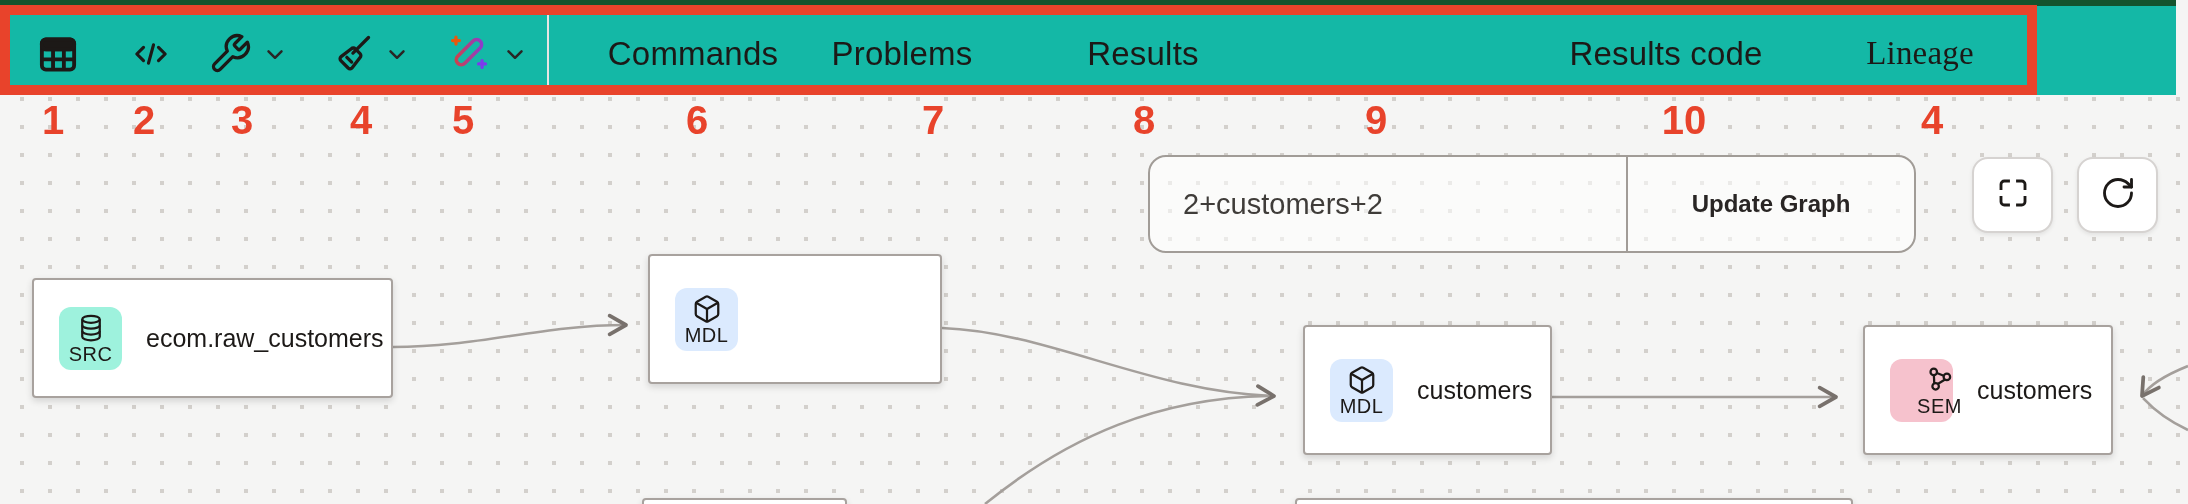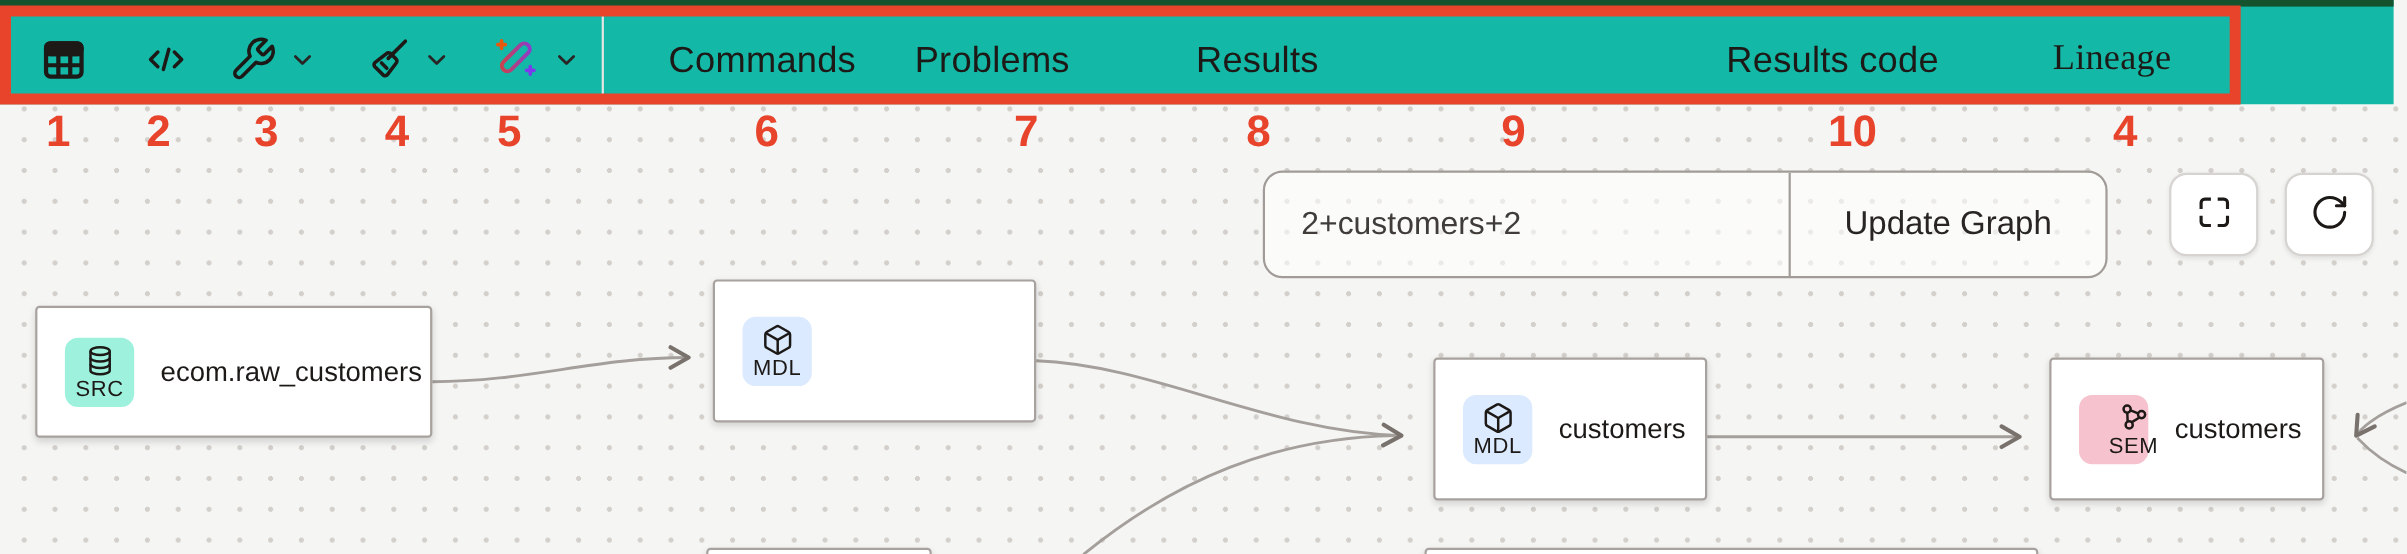--- a/index.html
+++ b/index.html
@@ -28,21 +28,21 @@
           box-shadow:0 3px 7px rgba(0,0,0,0.14); display:flex; align-items:center; padding-left:25px; gap:24px; }
   .node-badge { width:63px; height:63px; border-radius:12px; display:flex; flex-direction:column; align-items:center; justify-content:center; gap:1px; flex:0 0 auto; }
   .node-badge svg { display:block; }
   .node-badge .badge-text { font-size:20px; font-weight:500; color:#1c1917; letter-spacing:0.5px; line-height:1; }
   .node-label { font-size:25px; font-weight:500; color:#1c1917; white-space:nowrap; }
   .node.partial { padding:0; }
 
   
   .filter-group { position:absolute; left:1100px; top:60px; width:768px; height:98px; border:2px solid #a19c97; border-radius:18px; background:rgba(255,255,255,0.55); display:flex; overflow:hidden;margin-left:48px; }
   .filter-input { flex:1 1 auto; display:flex; align-items:center; padding-left:33px; font-size:29px; color:#3f3c39; }
-  .update-btn { flex:0 0 288px; border-left:2px solid #a19c97; display:flex; align-items:center; justify-content:center; font-size:30px; font-weight:400; color:#292524; cursor:pointer; }
+  .update-btn { flex:0 0 288px; border-left:2px solid #a19c97; display:flex; align-items:center; justify-content:center; font-size:24px; font-weight:700; color:#292524; cursor:pointer; }
   .view-btn { position:absolute; top:62px; width:81px; height:76px; background:#ffffff; border:2px solid #d6d3d1; border-radius:16px; box-shadow:0 2px 4px rgba(0,0,0,0.08); display:flex; align-items:center; justify-content:center; cursor:pointer; }
 </style>
 </head>
 <body>
 
 <div class="screen">
 
   <div class="toolbar">
 
     <div class="icon-btn" style="left:35px;">

